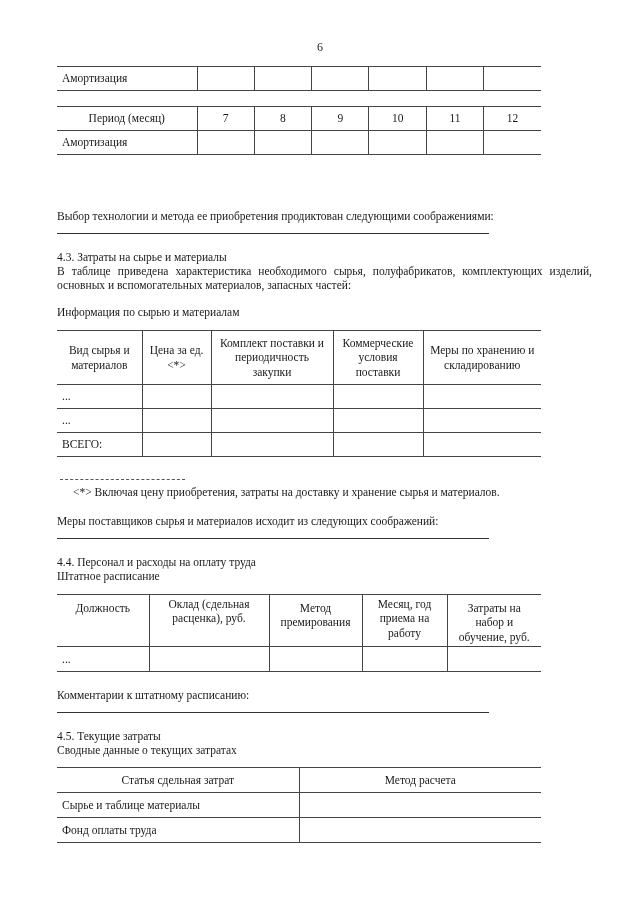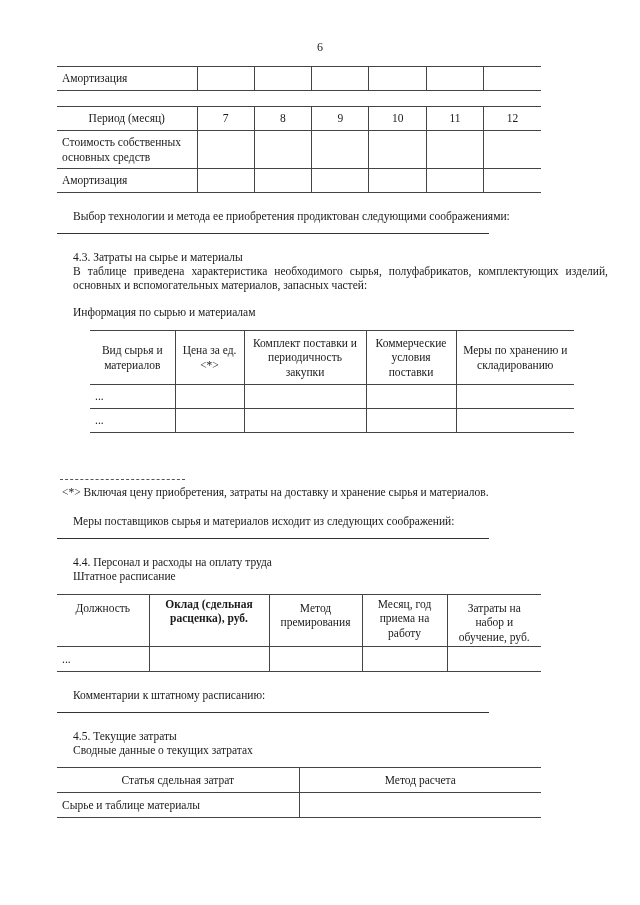--- a/index.html
+++ b/index.html
@@ -9,21 +9,21 @@
     font-size: 11.5px; color: #1a1a1a; line-height: 1.25;
   }
   .abs { position: absolute; }
   .page-num { left: 0; width: 640px; top: 40px; text-align: center; font-size: 12px; }
   table { border-collapse: collapse; position: absolute; table-layout: fixed; }
   td, th { font-weight: normal; padding: 2px 5px; vertical-align: middle; }
   .t-grid td, .t-grid th { border-top: 1px solid #444; border-bottom: 1px solid #444; }
   .t-grid td + td, .t-grid th + th { border-left: 1px solid #444; }
   .center { text-align: center; }
   .line { position: absolute; height: 0; border-top: 1px solid #333; }
-  .txt { position: absolute; left: 73px; white-space: nowrap; }
+  .txt { position: absolute; left: 57px; white-space: nowrap; }
   .justify { white-space: normal; width: 535px; text-align: justify; text-align-last: left; }
 </style>
 </head>
 <body>
 
 <div class="abs page-num">6</div>
 
 <table class="t-grid" style="left:57px; top:66px; width:484px;">
   <colgroup>
       <col style="width:140px">
@@ -60,49 +60,40 @@
   <tbody>
       <tr style="height:24px;">
     <td class="center">Период (месяц)</td>
     <td class="center">7</td>
     <td class="center">8</td>
     <td class="center">9</td>
     <td class="center">10</td>
     <td class="center">11</td>
     <td class="center">12</td>
   </tr>
-  <tr style="height:38px;">
-    <td>Стоимость собственных основных средств</td>
-    <td></td>
-    <td></td>
-    <td></td>
-    <td></td>
-    <td></td>
-    <td></td>
-  </tr>
   <tr style="height:24px;">
     <td>Амортизация</td>
     <td></td>
     <td></td>
     <td></td>
     <td></td>
     <td></td>
     <td></td>
   </tr>
 </tbody>
   </table>
 
 <div class="txt" style="top:209px;">Выбор технологии и метода ее приобретения продиктован следующими соображениями:</div>
 <div class="line" style="left:57px; width:432px; top:233px;"></div>
 
 <div class="txt" style="top:250px;">4.3. Затраты на сырье и материалы</div>
 <div class="txt justify" style="top:264px;">В таблице приведена характеристика необходимого сырья, полуфабрикатов, комплектующих изделий, основных и вспомогательных материалов, запасных частей:</div>
 <div class="txt" style="top:305px;">Информация по сырью и материалам</div>
 
-<table class="t-grid" style="left:57px; top:330px; width:484px;margin-left:33px;">
+<table class="t-grid" style="left:57px; top:330px; width:484px;">
   <colgroup>
     <col style="width:85px">
       <col style="width:69px">
       <col style="width:122px">
       <col style="width:90px">
       <col style="width:118px">
   </colgroup>
   <tbody>
       <tr style="height:54px;">
     <th class="center">Вид сырья и материалов</th>
@@ -118,43 +109,50 @@
     <td></td>
     <td></td>
   </tr>
   <tr style="height:24px;">
     <td>...</td>
     <td></td>
     <td></td>
     <td></td>
     <td></td>
   </tr>
+  <tr style="height:24px;">
+    <td>ВСЕГО:</td>
+    <td></td>
+    <td></td>
+    <td></td>
+    <td></td>
+  </tr>
 </tbody>
   </table>
 
 <div class="line" style="left:60px; width:125px; top:479px; border-top:1px dashed #555;"></div>
-<div class="txt" style="top:485px; left:62px;">&lt;*&gt; Включая  цену приобретения, затраты на доставку и хранение сырья и материалов.</div>
+<div class="txt" style="top:485px; left:73px;">&lt;*&gt; Включая  цену приобретения, затраты на доставку и хранение сырья и материалов.</div>
 <div class="txt" style="top:514px;">Меры поставщиков сырья и материалов исходит из следующих соображений:</div>
 <div class="line" style="left:57px; width:432px; top:538px;"></div>
 
 <div class="txt" style="top:555px;">4.4. Персонал и расходы на оплату труда</div>
 <div class="txt" style="top:569px;">Штатное расписание</div>
 
 <table class="t-grid" style="left:57px; top:594px; width:484px;">
   <colgroup>
     <col style="width:92px">
       <col style="width:120px">
       <col style="width:93px">
       <col style="width:85px">
       <col style="width:94px">
   </colgroup>
   <tbody>
       <tr style="height:52px;margin-top:48px;">
     <th class="center" style="vertical-align:top; padding-top:6px;">Должность</th>
-    <th class="center" style="vertical-align:top; font-weight:bold;">Оклад (сдельная расценка), руб.</th>
+    <th class="center" style="vertical-align:top; ">Оклад (сдельная расценка), руб.</th>
     <th class="center" style="vertical-align:top; padding-top:6px;font-family:Liberation Serif, serif;">Метод премирования</th>
     <th class="center" style="vertical-align:top; ">Месяц, год приема на работу</th>
     <th class="center" style="vertical-align:top; padding-top:6px;">Затраты на набор и обучение, руб.</th>
   </tr>
   <tr style="height:25px;">
     <td>...</td>
     <td></td>
     <td></td>
     <td></td>
     <td></td>
@@ -175,14 +173,18 @@
     </colgroup>
   <tbody>
       <tr style="height:25px;">
     <th class="center">Статья сдельная затрат</th>
     <th class="center">Метод расчета</th>
   </tr>
   <tr style="height:25px;">
     <td>Сырье и таблице материалы</td>
     <td></td>
   </tr>
+  <tr style="height:25px;">
+    <td>Фонд оплаты труда</td>
+    <td></td>
+  </tr>
 </tbody>
   </table>
 
 </body></html>

